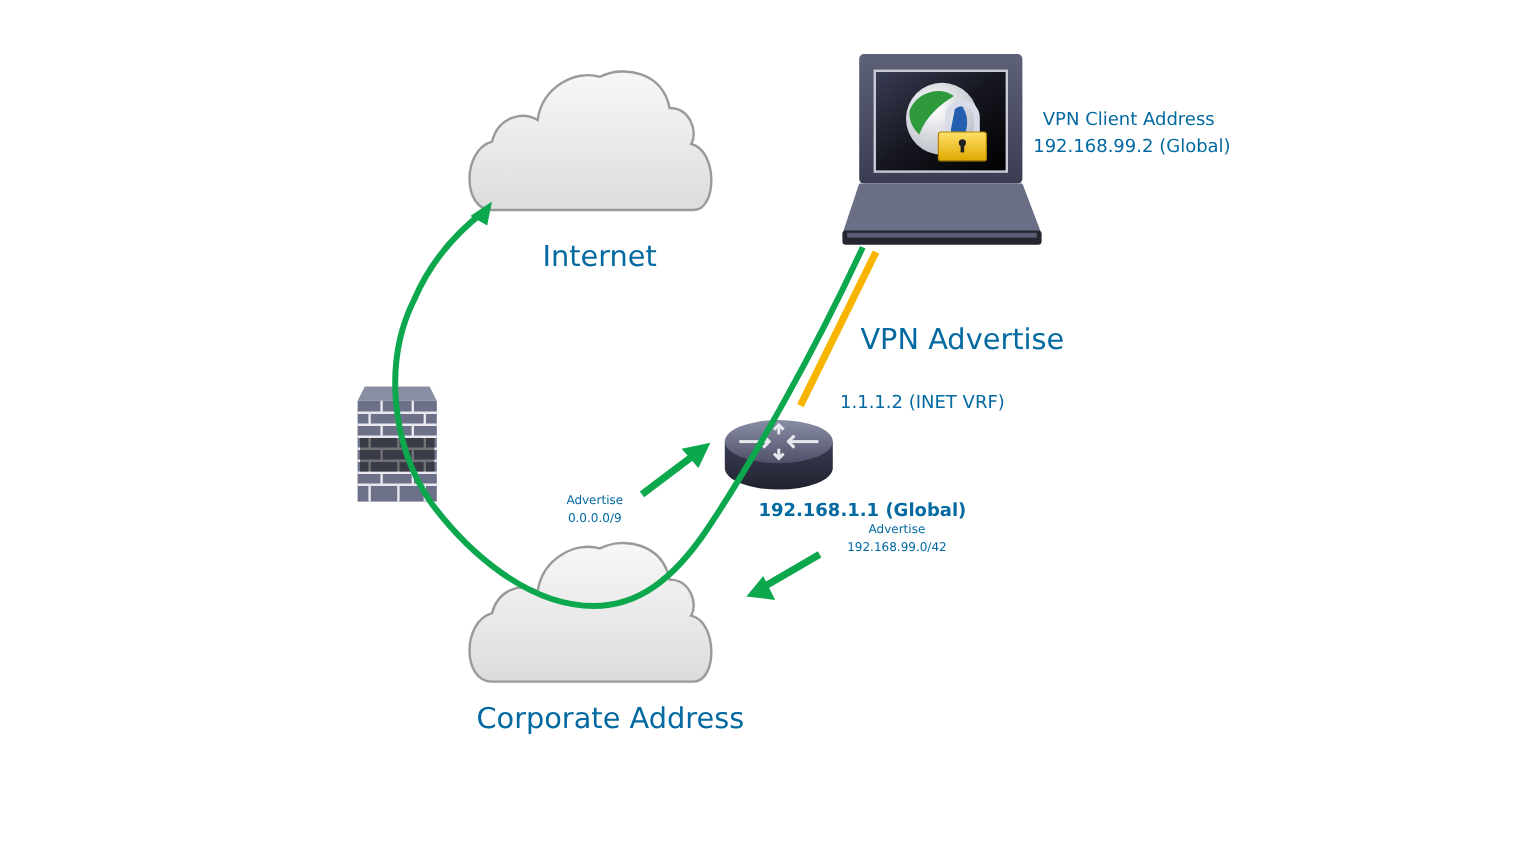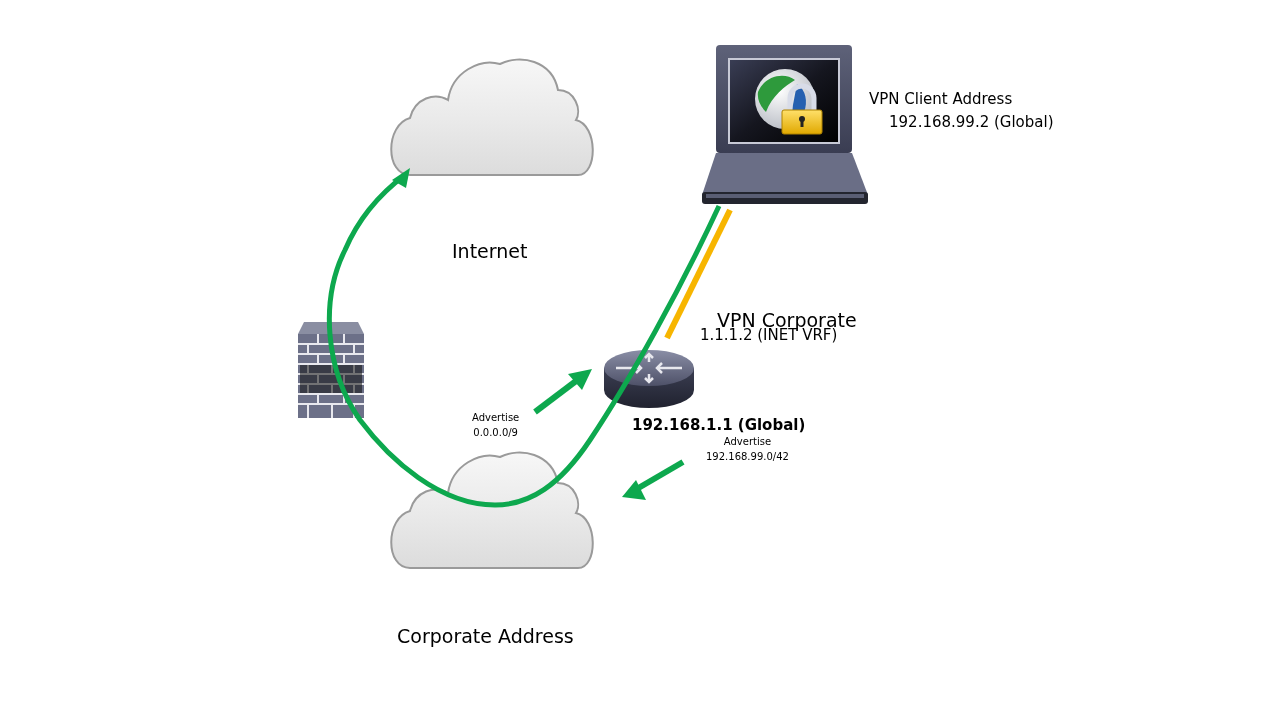--- a/index.html
+++ b/index.html
@@ -1,20 +1,20 @@
 <!DOCTYPE html>
 <html><head>
 <meta charset="utf-8">
 <style>
   html, body { margin: 0; padding: 0; background: #ffffff; }
   body { width: 1280px; height: 720px; position: relative; overflow: hidden;
          font-family: "DejaVu Sans", "Liberation Sans", sans-serif; color: #111; }
   svg.canvas { position: absolute; left: 0; top: 0; }
-  .lbl { position: absolute; white-space: nowrap; color: #000000; }
-  .lbl-lg { font-size: 19px; margin-top: 40px; }
+  .lbl { position: absolute; white-space: nowrap; color: #0369a1; }
+  .lbl-lg { font-size: 24px; }
   .lbl-md { font-size: 15px; }
   .lbl-sm { font-size: 10px; text-align: center; line-height: 15px; }
 </style>
 </head>
 <body>
 
 <svg class="canvas" width="1280" height="720" viewBox="0 0 1280 720">
   <defs>
     <linearGradient id="cloudGrad" x1="0" y1="0" x2="0" y2="1">
       <stop offset="0" stop-color="#f7f7f7"></stop>
@@ -134,22 +134,22 @@
 
   <line x1="535" y1="412" x2="580" y2="378" stroke="#0DA84E" stroke-width="6"></line>
   <polygon points="592,369 568,374 582,390" fill="#0DA84E"></polygon>
   <line x1="683" y1="462" x2="635" y2="490" stroke="#0DA84E" stroke-width="6"></line>
   <polygon points="622,497 646,500 636,480" fill="#0DA84E"></polygon>
 </svg>
 
 <div class="lbl lbl-lg" style="left:452px; top:200px;">Internet</div>
 <div class="lbl lbl-lg" style="left:397px; top:585px;">Corporate Address</div>
 <div class="lbl lbl-md" style="left:869px; top:90px;">VPN Client  Address</div>
-<div class="lbl lbl-md" style="left:861px; top:113px;margin-left:28px;">192.168.99.2 (Global)</div>
-<div class="lbl lbl-lg" style="left:717px; top:269px;">VPN Corporate</div>
+<div class="lbl lbl-md" style="left:861px; top:113px;">192.168.99.2 (Global)</div>
+<div class="lbl lbl-lg" style="left:717px; top:269px;">VPN Advertise</div>
 <div class="lbl lbl-md" style="left:700px; top:326px;">1.1.1.2 (INET VRF)</div>
 <div class="lbl lbl-md" style="left:632px; top:416px;font-weight:bold;">192.168.1.1 (Global)</div>
 
 <div class="lbl lbl-sm" style="left:472px; top:410px;">
   <div>Advertise</div>
   <div>0.0.0.0/9</div>
 </div>
 <div class="lbl lbl-sm" style="left:706px; top:434px;">
   <div>Advertise</div>
   <div>192.168.99.0/42</div>

